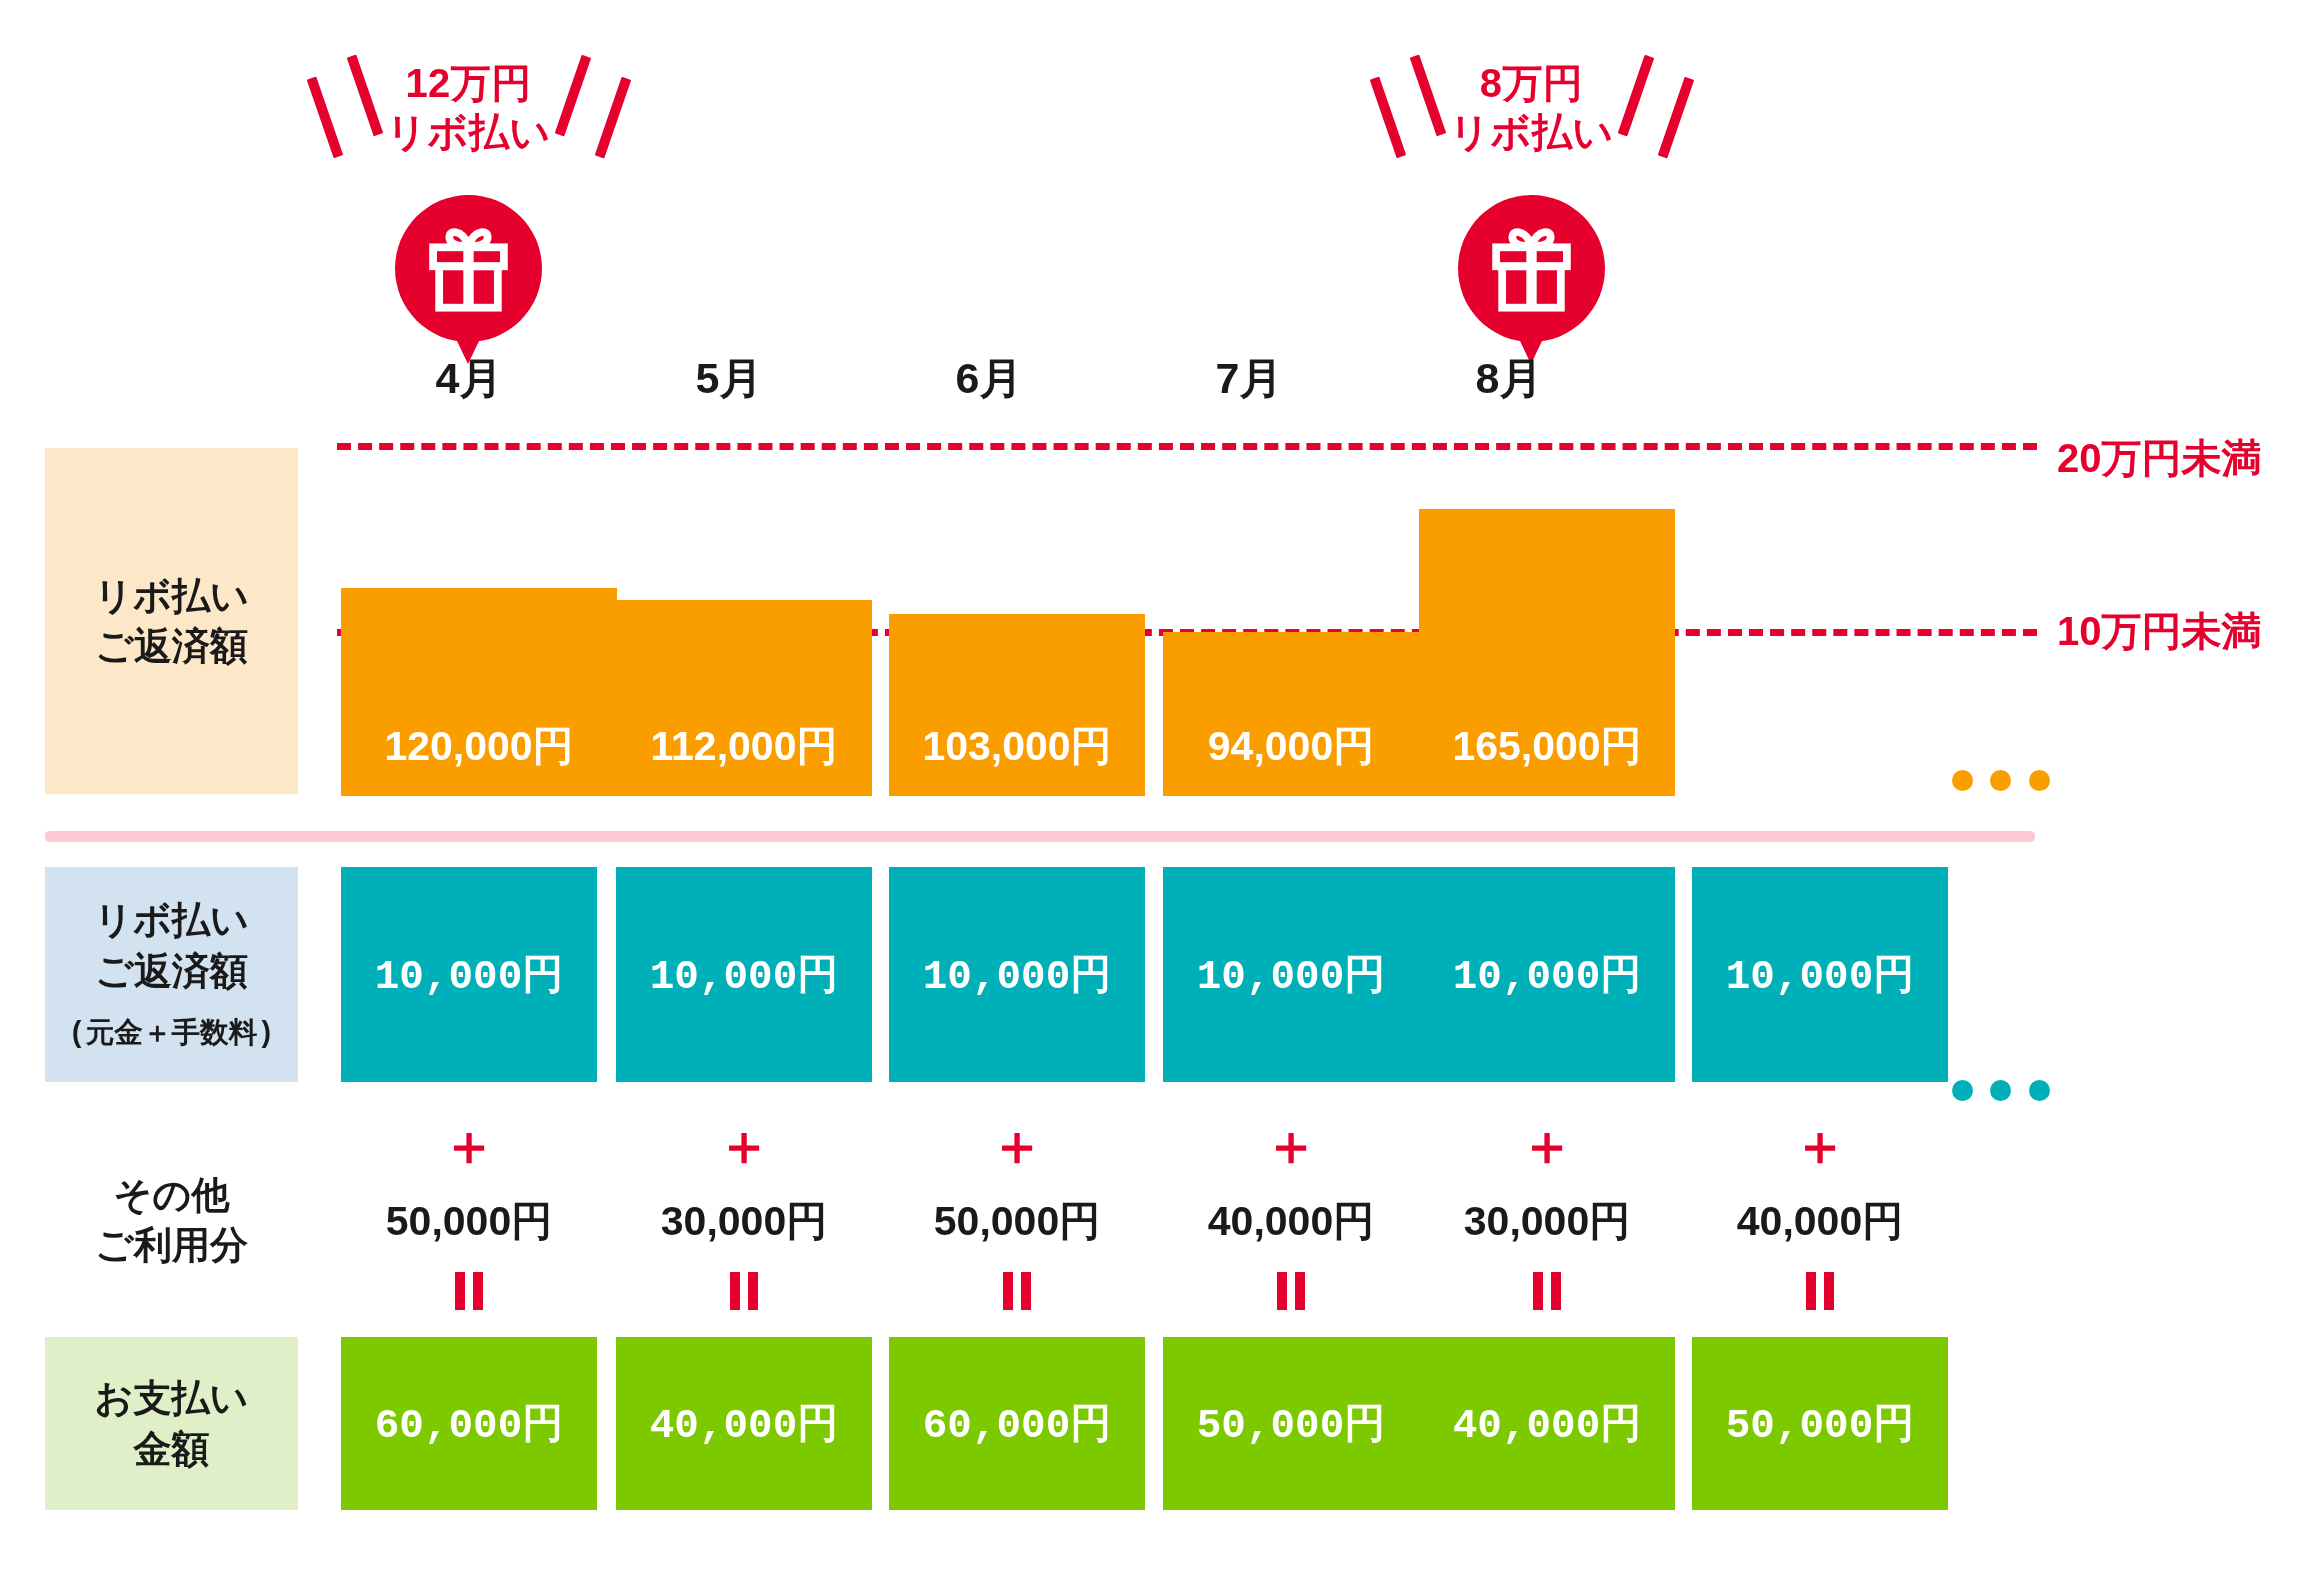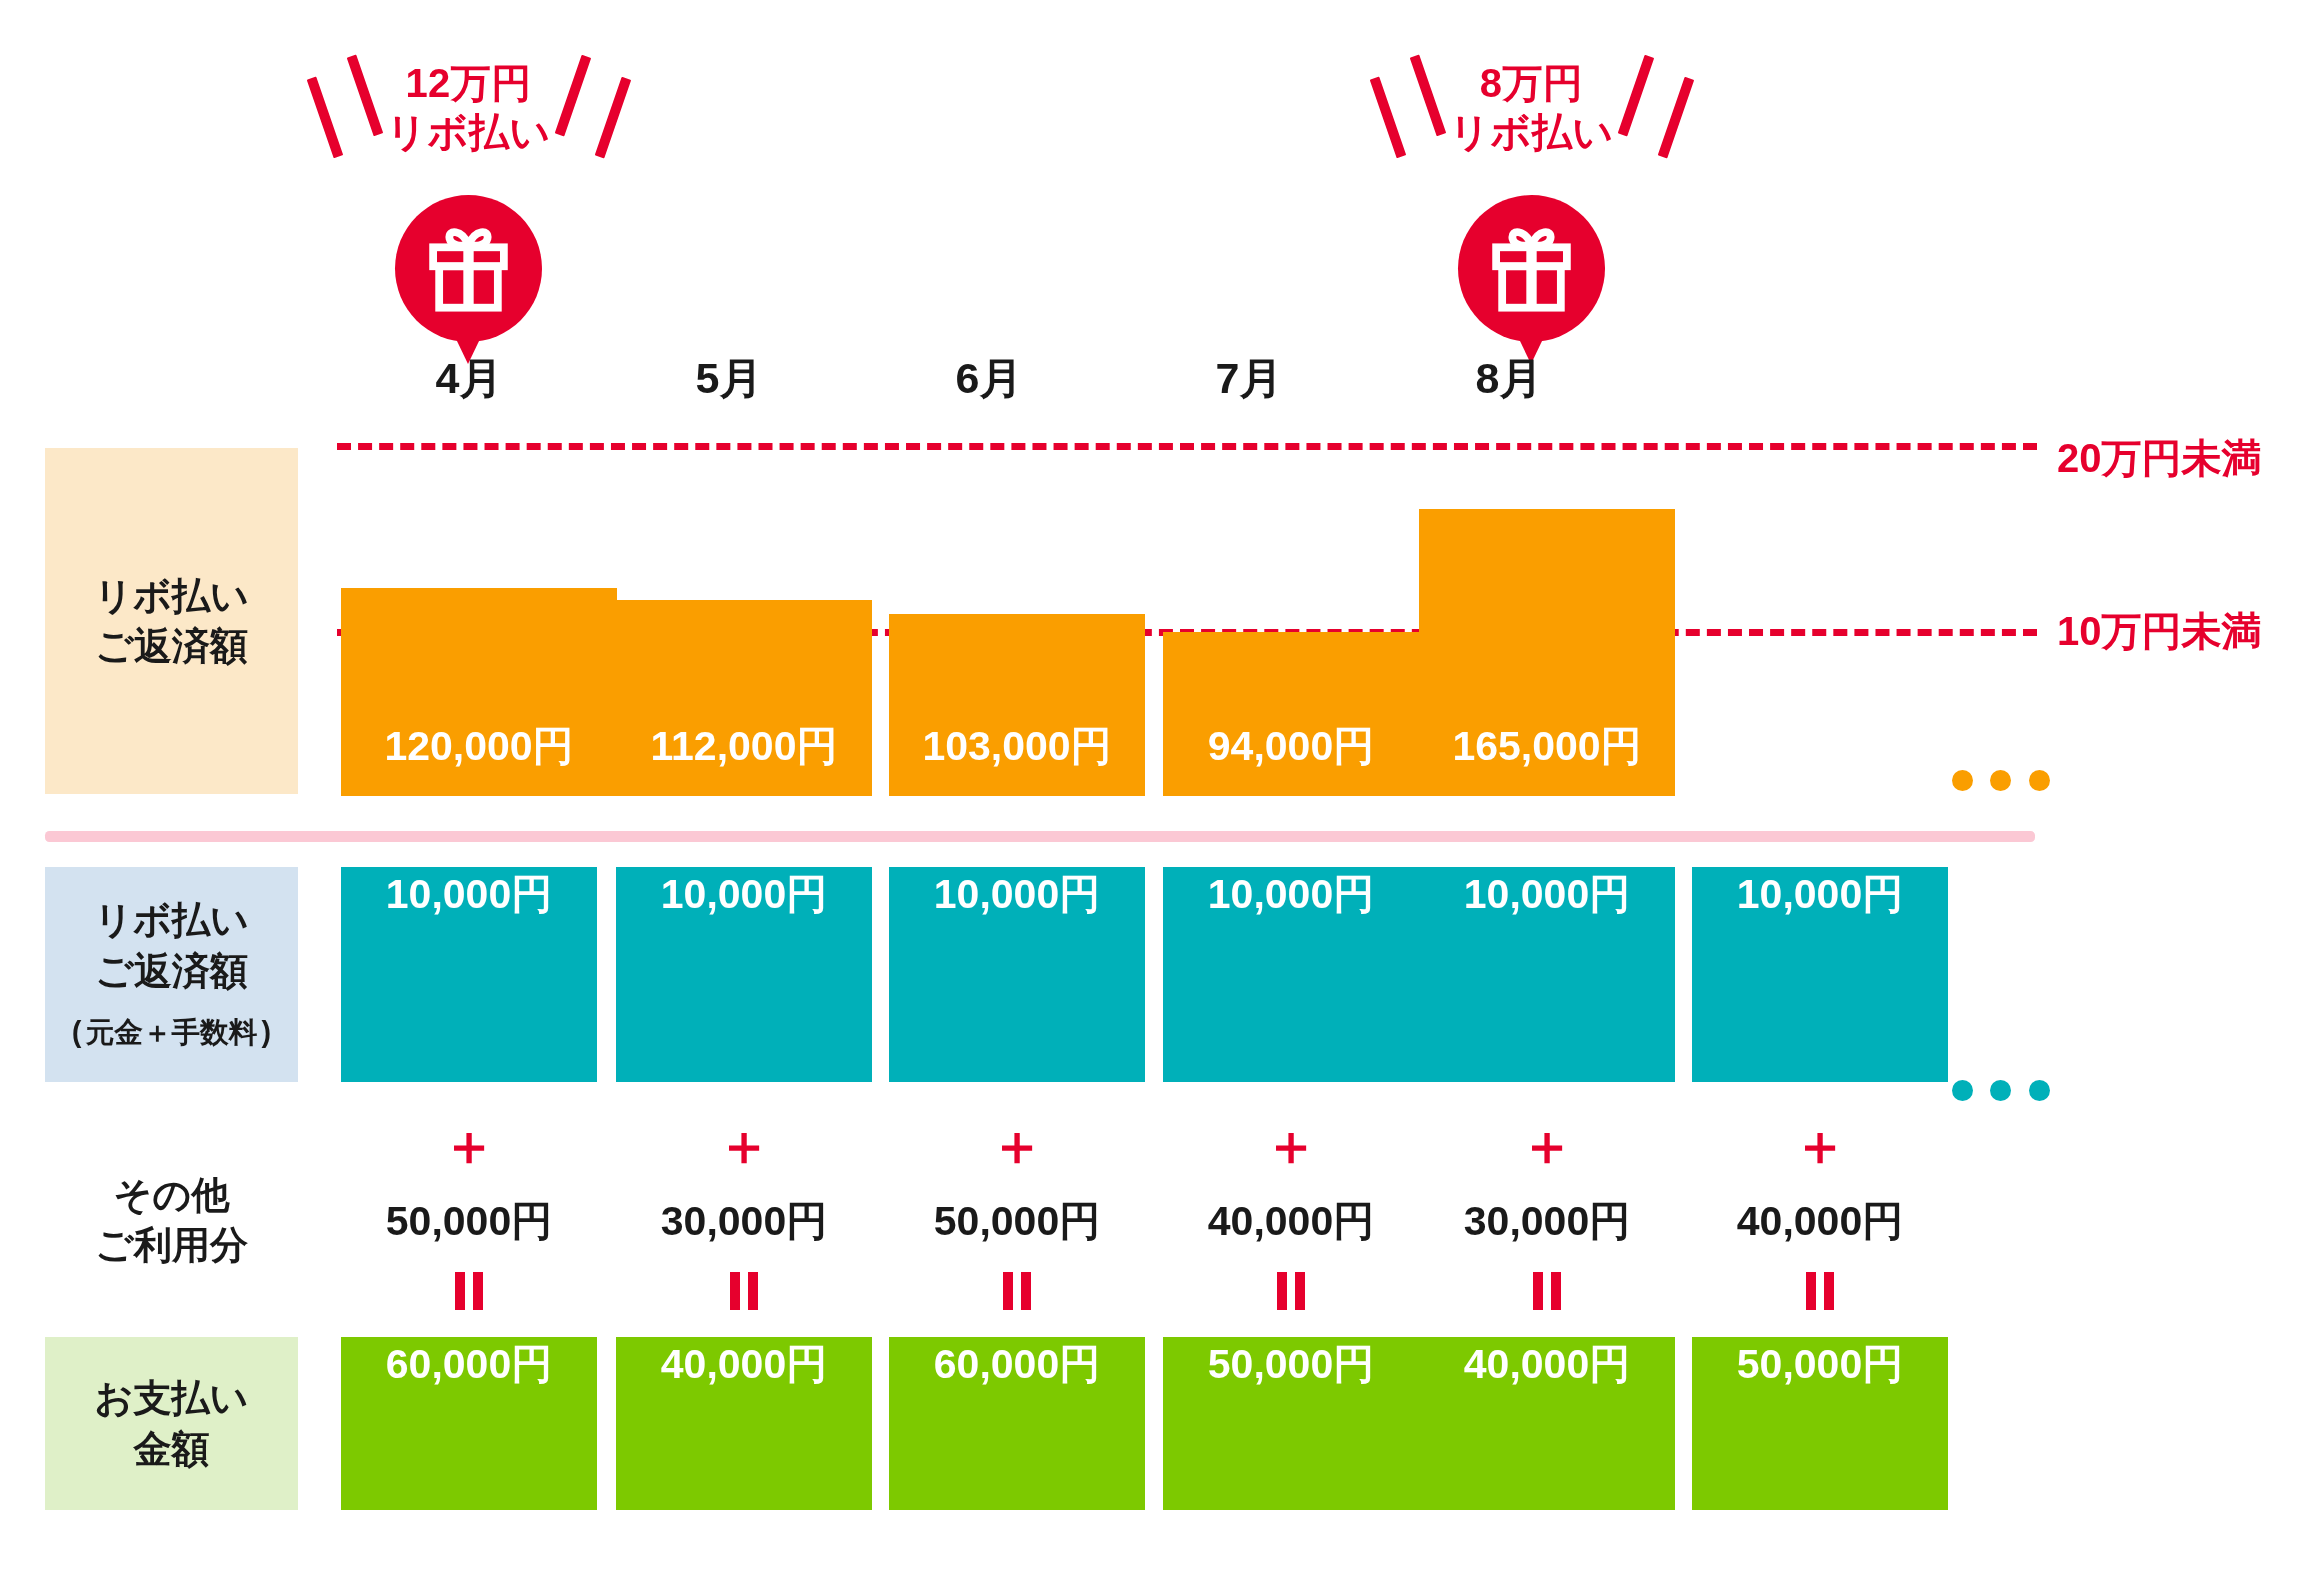--- a/index.html
+++ b/index.html
@@ -125,21 +125,21 @@
     font-size: 41px;
     white-space: nowrap;
     margin-bottom: 22.5px;
   }
   .bar.orange { background: #FA9E00; }
   .bar.teal   { background: #00B0B9; }
   .bar.green  { background: #7DC900; }
   .bar.teal .bar-val, .bar.green .bar-val {
     margin-bottom: 0;
   }
-  .bar.teal, .bar.green { align-items: flex-start; }
+  .bar.teal, .bar.green { align-items: center; font-family: Liberation Mono, monospace; }
 
   
   .pink-divider {
     position: absolute;
     background: #FBC8D4;
     border-radius: 4.3px;
   }
 
   
   .dots { position: absolute; display: flex; gap: 17.3px; }

